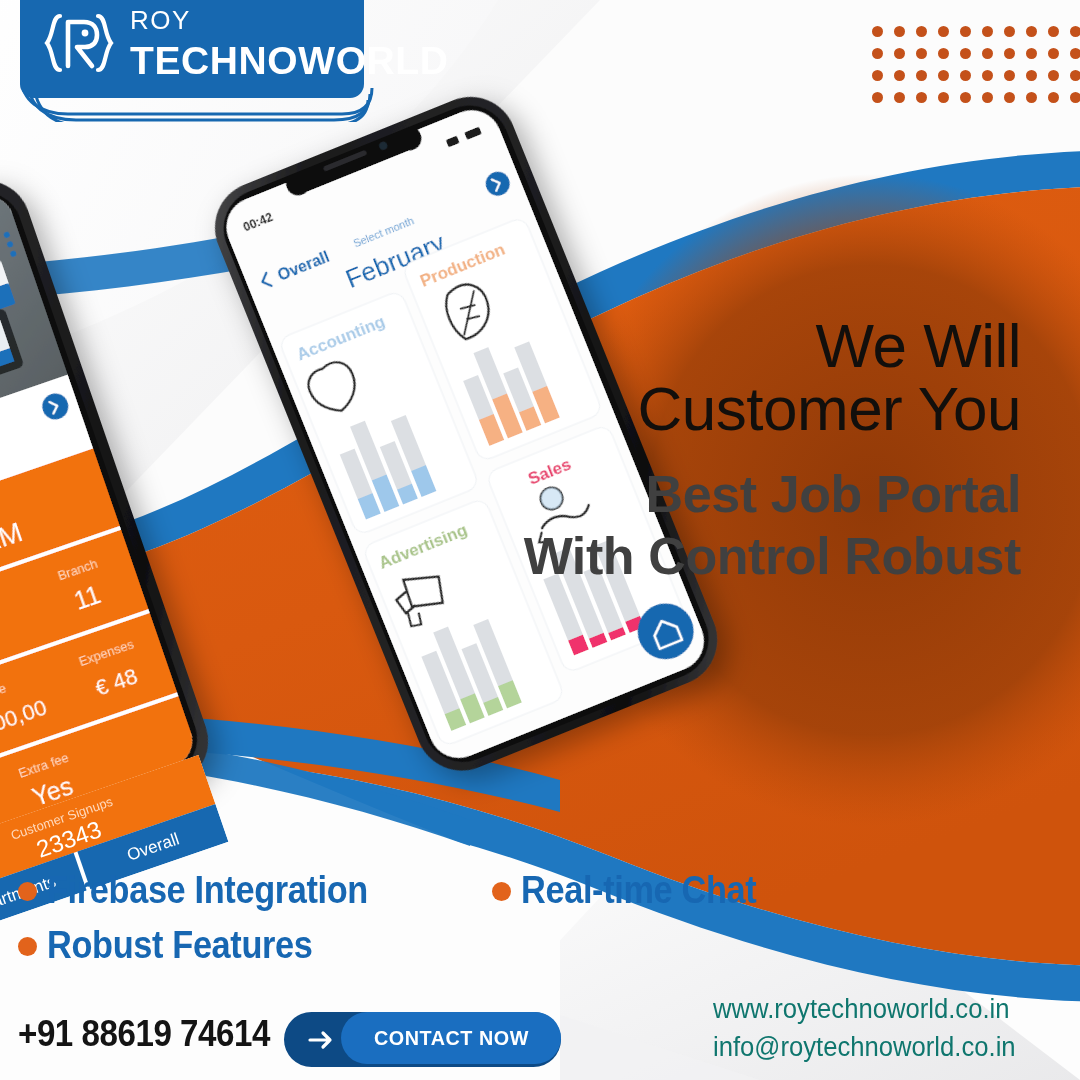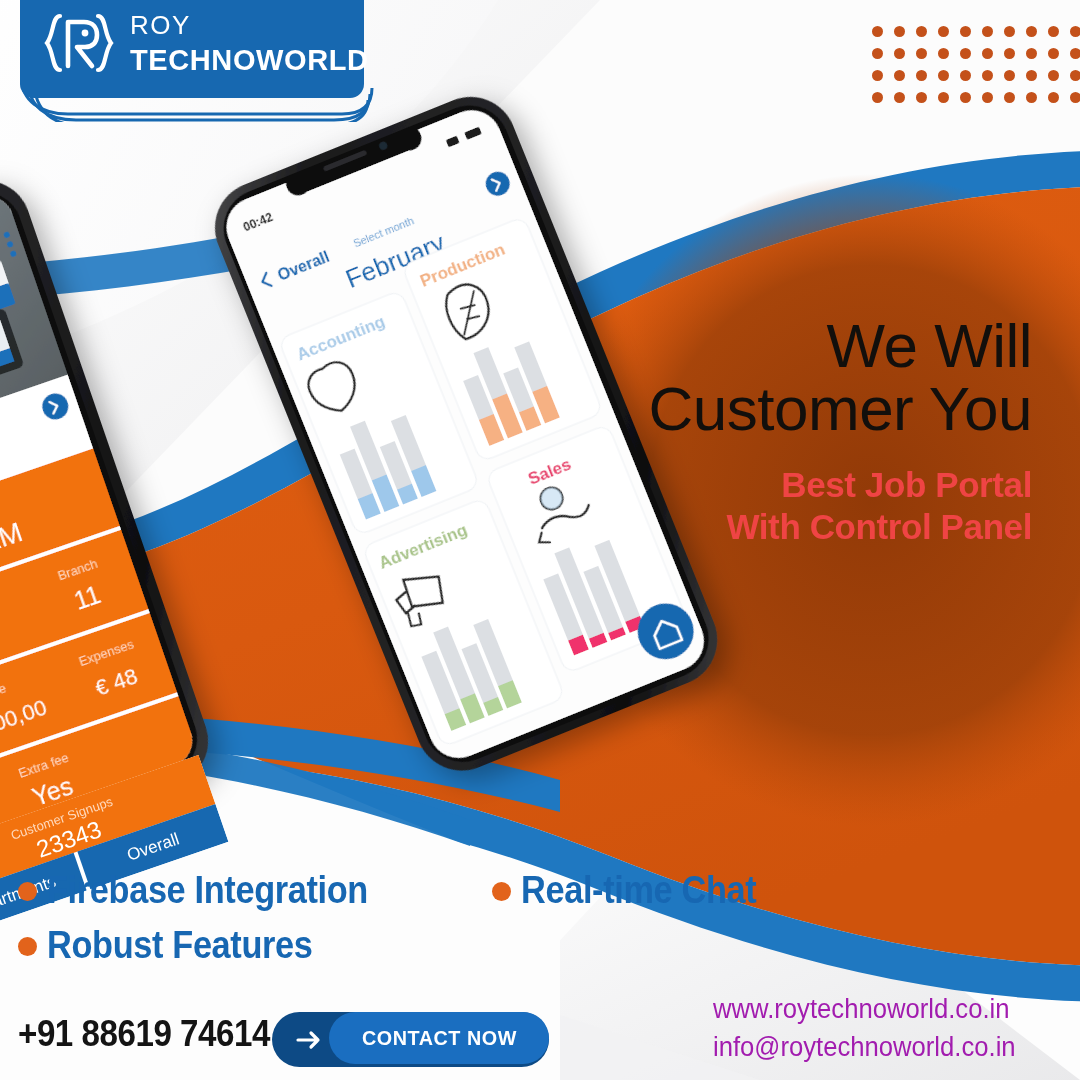--- a/index.html
+++ b/index.html
@@ -46,47 +46,47 @@
     padding:10px 16px 8px 22px;
     z-index:8;
   }
   .logo-mark { width:74px; height:66px; flex:none; }
   .logo-text { color:#fff; line-height:1; }
   .logo-text .l1 {
     font-size:26px; letter-spacing:1.5px; font-weight:400;
     display:block; margin-bottom:8px;
   }
   .logo-text .l2 {
-    font-size:29px; letter-spacing:0.6px; font-weight:700;
+    font-size:39px; letter-spacing:0.6px; font-weight:700;
     display:block; white-space:nowrap;
   }
   .logo-swoosh { position:absolute; left:20px; top:78px; width:356px; height:44px; z-index:7; }
 
   
   .phones { position:absolute; inset:0; z-index:5; }
 
   
   .headline {
-    position:absolute; right:48px; top:314px;
+    position:absolute; right:59px; top:314px;
     text-align:right; z-index:9;
   }
   .headline .thin {
     color:#120f0c;
     font-size:62px;
     font-weight:300;
     line-height:1.02;
     letter-spacing:-0.5px;
     white-space:nowrap;
   }
   .headline .sub {
     margin-top:24px;
   }
   .headline .sub div {
-    color:#ef4444;
-    font-size:35px;
+    color:#404040;
+    font-size:52px;
     font-weight:700;
     line-height:1.18;
     letter-spacing:-0.4px;
     white-space:nowrap;
   }
 
   
   .features {
     position:absolute; left:18px; top:862px;
     z-index:9;
@@ -116,42 +116,42 @@
   .phone-no {
     position:absolute; left:18px; top:1013px;
     color:#141414;
     font-size:36px; font-weight:700;
     letter-spacing:-0.5px;
     transform:scaleX(0.92); transform-origin:left center;
     white-space:nowrap;
     z-index:9;
   }
   .cta {
-    position:absolute; left:272px; top:1012px; z-index:9;
+    position:absolute; left:284px; top:1012px; z-index:9;
     width:277px; height:37px;
   }
   .cta .back-pill {
     position:absolute; left:0; top:0; width:277px; height:55px;
     background:#0d4a85; border-radius:28px;
   }
   .cta .arrow {
     position:absolute; left:22px; top:13px; width:30px; height:30px;
   }
   .cta .front-pill {
     position:absolute; left:57px; top:0; width:220px; height:52px;
     background:#1a6ec0; border-radius:26px;
     display:flex; align-items:center; justify-content:center;
   }
   .cta .front-pill span {
     color:#fff; font-size:21px; font-weight:700; letter-spacing:0.6px;
     transform:scaleX(0.94);
   }
   .contact-lines {
     position:absolute; right:48px; top:990px; z-index:9;
-    text-align:left; color:#a21caf;
+    text-align:left; color:#0f766e;
   }
   .contact-lines div {
     font-size:27px; font-weight:400; line-height:1.42;
     white-space:nowrap;
     transform:scaleX(0.95); transform-origin:left center;
   }
 </style>
 </head>
 <body>
 
@@ -477,21 +477,21 @@
     <path d="M 2,2 C 2,22 20,36 48,36 H 322 C 344,36 352,26 352,10" fill="none" stroke="#1768b0" stroke-width="3"></path>
     <path d="M 8,2 C 8,28 26,42 56,42 H 314 C 340,42 350,32 350,16" fill="none" stroke="#1768b0" stroke-width="3"></path>
     <path d="M 14,2 C 14,34 34,48 64,48 H 306 C 336,48 348,38 348,22" fill="none" stroke="#1768b0" stroke-width="3"></path>
   </svg>
 
   <div class="headline">
     <div class="thin">We Will</div>
     <div class="thin">Customer You</div>
     <div class="sub">
       <div>Best Job Portal</div>
-      <div>With Control Panel</div>
+      <div>With Control Robust</div>
     </div>
   </div>
 
   <div class="features">
     <div class="feature">
       <span class="bullet"></span>
       <span class="flabel">Firebase Integration</span>
     </div>
     <div class="feature">
       <span class="bullet"></span>

